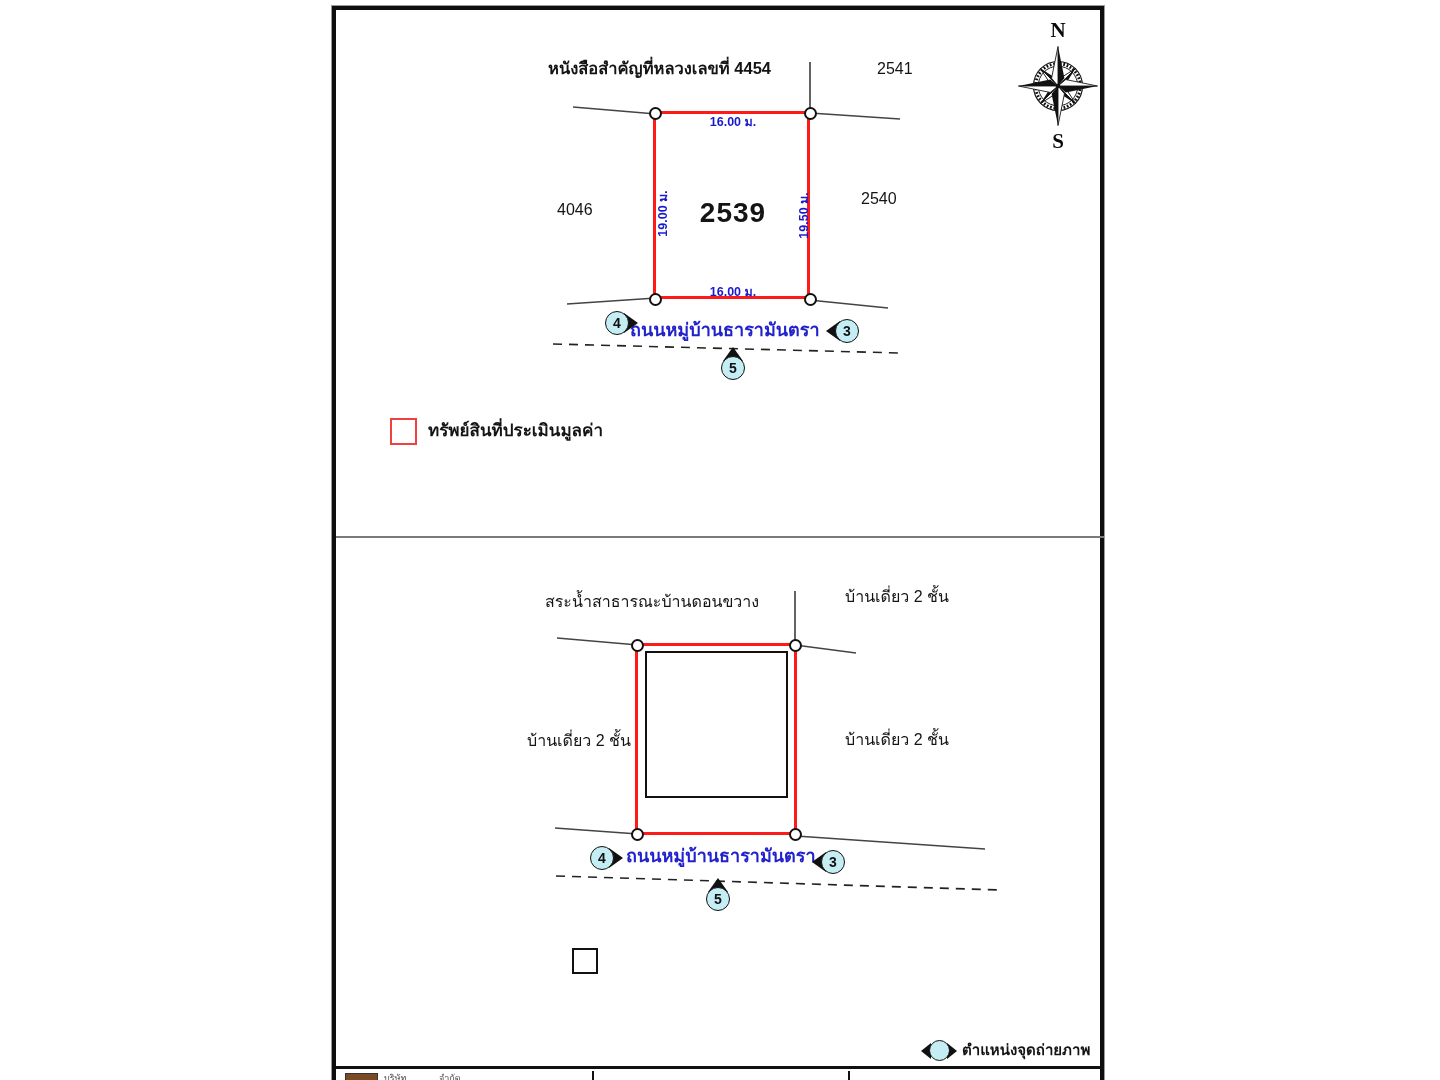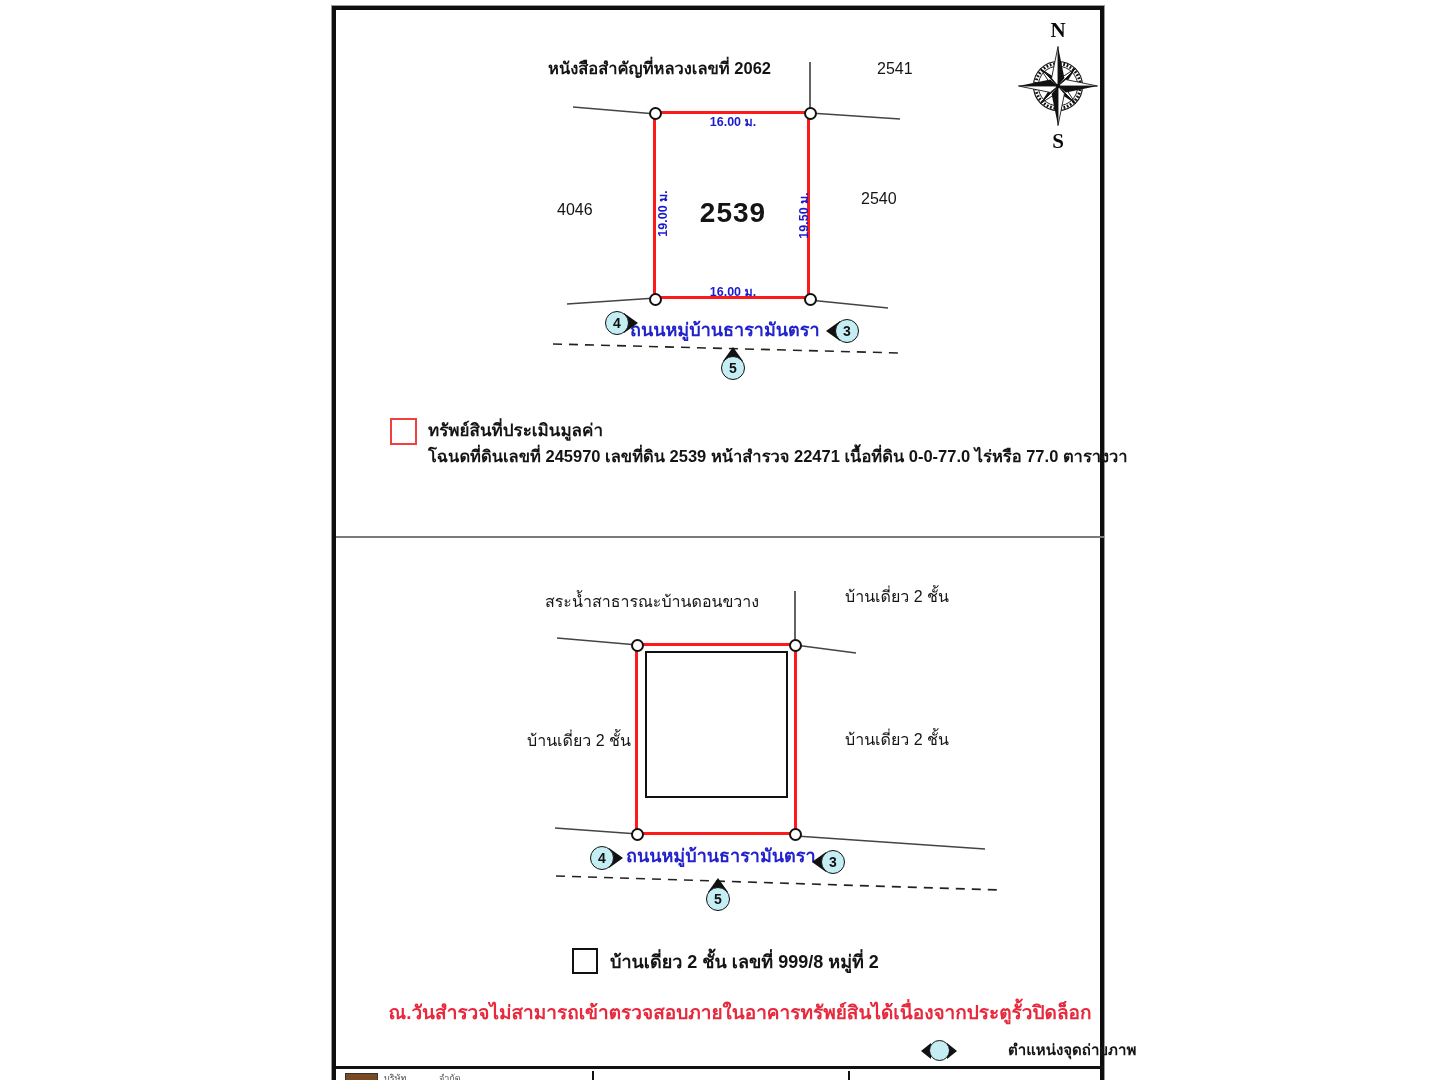--- a/index.html
+++ b/index.html
@@ -84,21 +84,21 @@
     <line x1="553" y1="344" x2="900" y2="353" stroke="#222" stroke-width="1.6" stroke-dasharray="9 7"></line>
 
     <line x1="557" y1="638" x2="638" y2="645" stroke="#444" stroke-width="1.4"></line>
     <line x1="795" y1="591" x2="795" y2="645" stroke="#222" stroke-width="1.4"></line>
     <line x1="795" y1="645" x2="856" y2="653" stroke="#444" stroke-width="1.4"></line>
     <line x1="555" y1="828" x2="638" y2="834" stroke="#444" stroke-width="1.4"></line>
     <line x1="796" y1="836" x2="985" y2="849" stroke="#444" stroke-width="1.4"></line>
     <line x1="556" y1="876" x2="1000" y2="890" stroke="#222" stroke-width="1.6" stroke-dasharray="9 7"></line>
   </svg>
 
-  <div class="t lbl16b abs" style="left:548px; top:57px;">หนังสือสำคัญที่หลวงเลขที่ 2062</div>
+  <div class="t lbl16b abs" style="left:548px; top:57px;">หนังสือสำคัญที่หลวงเลขที่ 4454</div>
   <div class="t lbl16 abs" style="left:877px; top:58px;">2541</div>
 
   <div class="compass">
     <div class="cdir">N</div>
     <svg viewBox="-50 -50 100 100" width="86" height="86">
       <g>
         <g transform="rotate(45)">
             <path d="M0,-29 L-5,-6 L0,0 Z" fill="#fff" stroke="#111" stroke-width="1"></path>
             <path d="M0,-29 L5,-6 L0,0 Z" fill="#111"></path>
           </g>
@@ -166,21 +166,20 @@
     <span class="tip tip-left"></span>
     <span class="mcirc">3</span>
   </div>
   <div class="marker" style="left:718px; top:353px;">
     <span class="tip tip-up"></span>
     <span class="mcirc">5</span>
   </div>
 
   <div class="swatch swatch-red" style="left:390px; top:418px;"></div>
   <div class="t legend-title abs" style="left:428px; top:420px;">ทรัพย์สินที่ประเมินมูลค่า</div>
-  <div class="t legend-detail abs" style="left:428px; top:445px;">โฉนดที่ดินเลขที่ 245970 เลขที่ดิน 2539 หน้าสำรวจ 22471 เนื้อที่ดิน 0-0-77.0 ไร่หรือ 77.0 ตารางวา</div>
 
   <div class="panel-separator"></div>
 
   <div class="t lbl16 abs" style="left:545px; top:591px;">สระน้ำสาธารณะบ้านดอนขวาง</div>
   <div class="t lbl16 abs" style="left:845px; top:586px;">บ้านเดี่ยว 2 ชั้น</div>
 
   <div class="plot-rect" style="left:635px; top:643px; width:162px; height:192px;"></div>
   <div class="building-rect" style="left:645px; top:651px; width:143px; height:147px;"></div>
   <div class="vertex" style="left:631px; top:639px;"></div>
   <div class="vertex" style="left:789px; top:639px;"></div>
@@ -199,30 +198,28 @@
   <div class="marker" style="left:818px; top:847px;">
     <span class="tip tip-left"></span>
     <span class="mcirc">3</span>
   </div>
   <div class="marker" style="left:703px; top:884px;">
     <span class="tip tip-up"></span>
     <span class="mcirc">5</span>
   </div>
 
   <div class="swatch swatch-black" style="left:572px; top:948px;"></div>
-  <div class="t bld-label abs" style="left:610px; top:950px;">บ้านเดี่ยว 2 ชั้น เลขที่ 999/8 หมู่ที่ 2</div>
-
-  <div class="t warning abs" style="left:350px; top:1000px; width:780px;">ณ.วันสำรวจไม่สามารถเข้าตรวจสอบภายในอาคารทรัพย์สินได้เนื่องจากประตูรั้วปิดล็อก</div>
+
 
   <div class="marker marker-sm" style="left:924px; top:1039px;">
     <span class="tip tip-left"></span>
     <span class="tip tip-right"></span>
     <span class="mcirc"></span>
   </div>
-  <div class="t photo-label abs" style="left:1008px; top:1040px;">ตำแหน่งจุดถ่ายภาพ</div>
+  <div class="t photo-label abs" style="left:962px; top:1040px;">ตำแหน่งจุดถ่ายภาพ</div>
 
   <div class="footer-topline"></div>
   <div class="footer-divider" style="left:592px;"></div>
   <div class="footer-divider" style="left:848px;"></div>
   <div class="footer-logo"></div>
   <div class="t footer-text abs" style="left:384px; top:1072px;">บริษัท ........... จำกัด</div>
 
 </div>
 
 </body></html>

